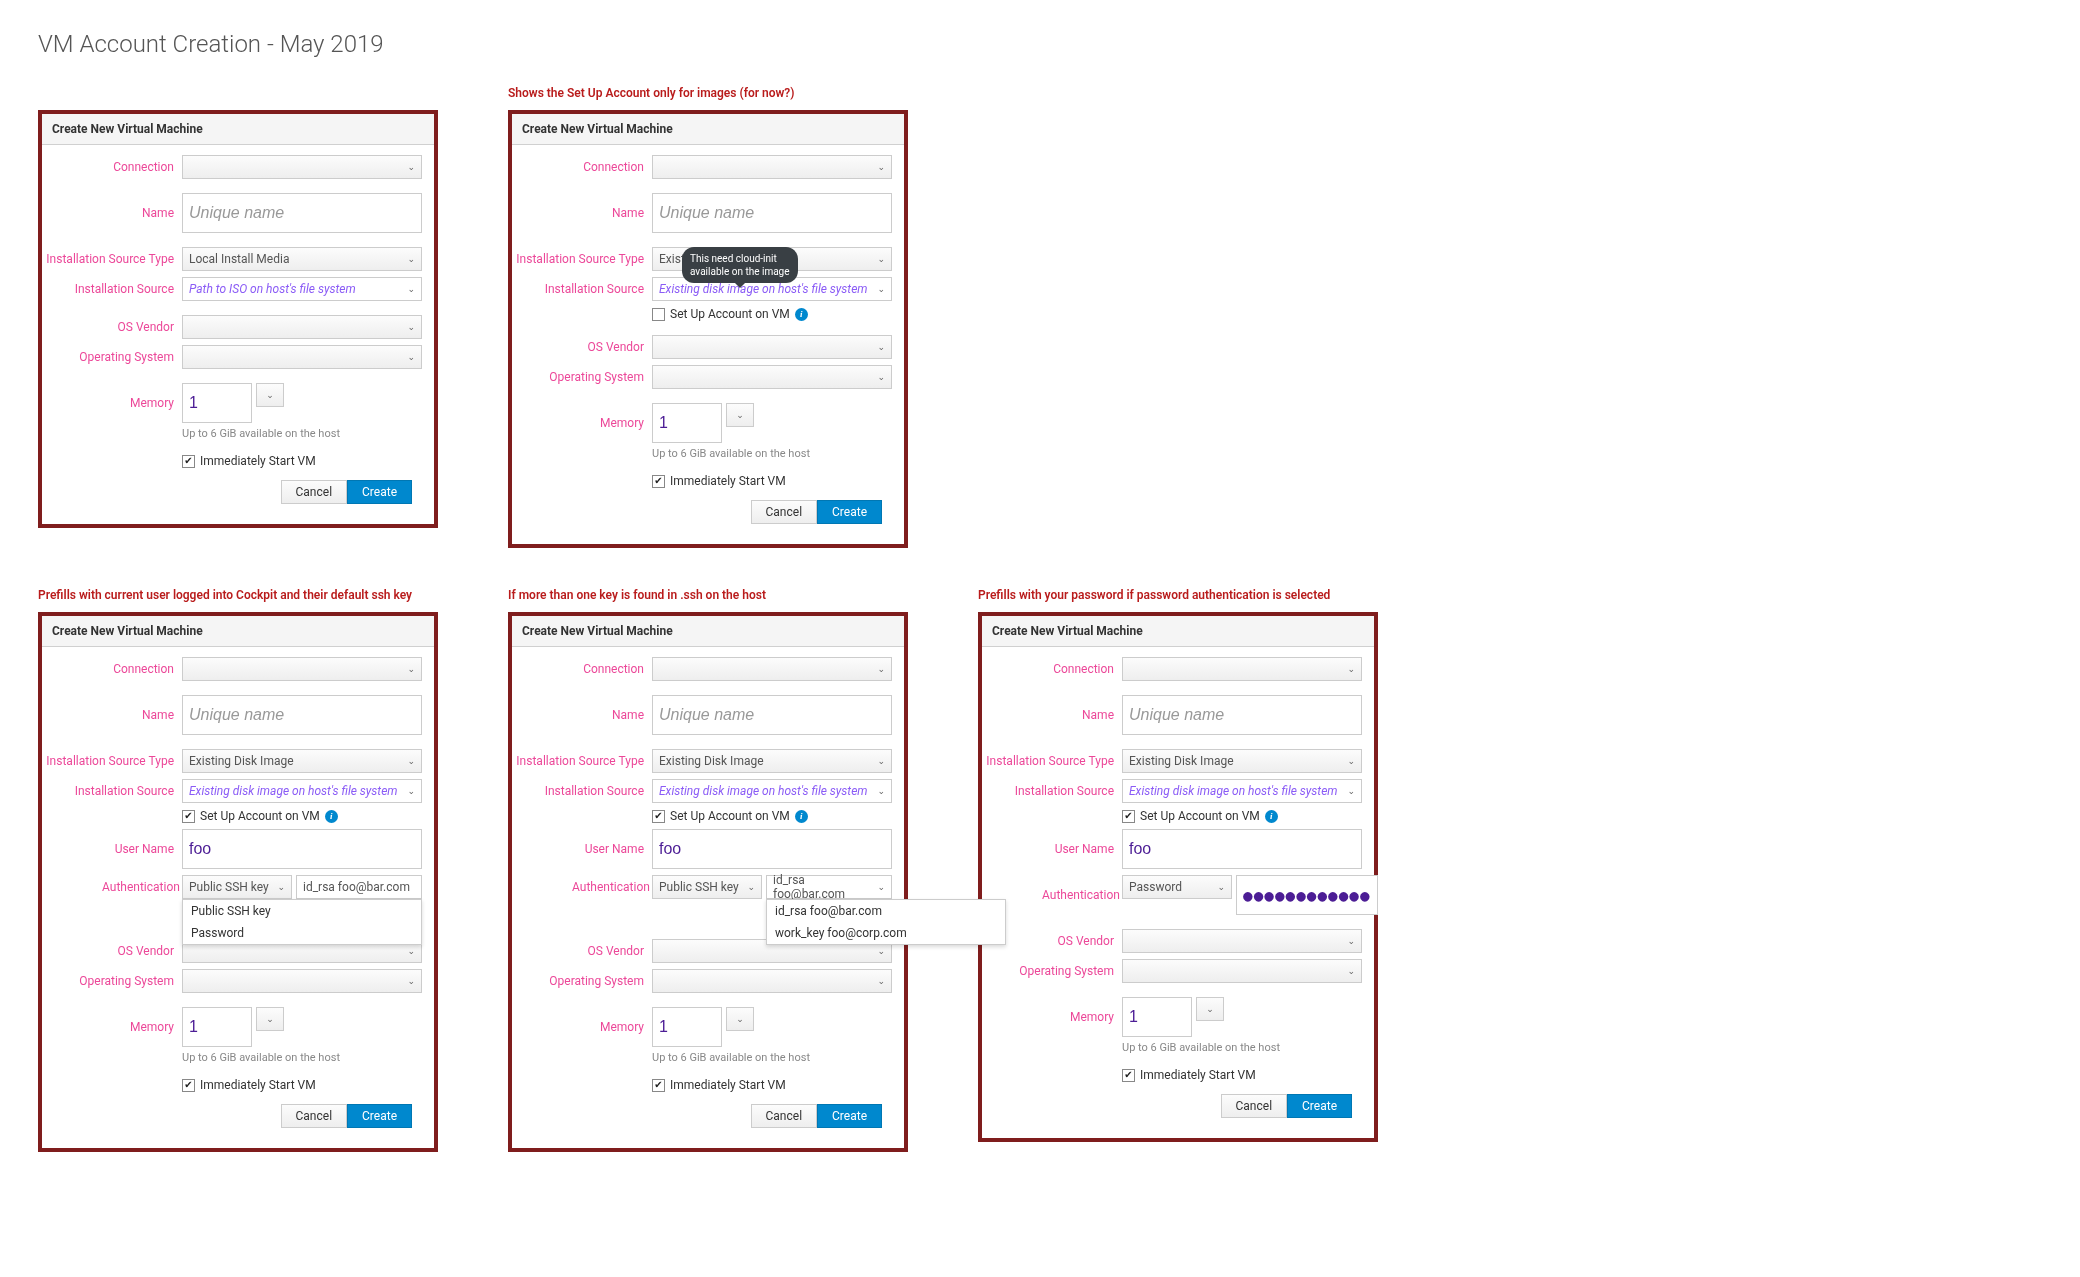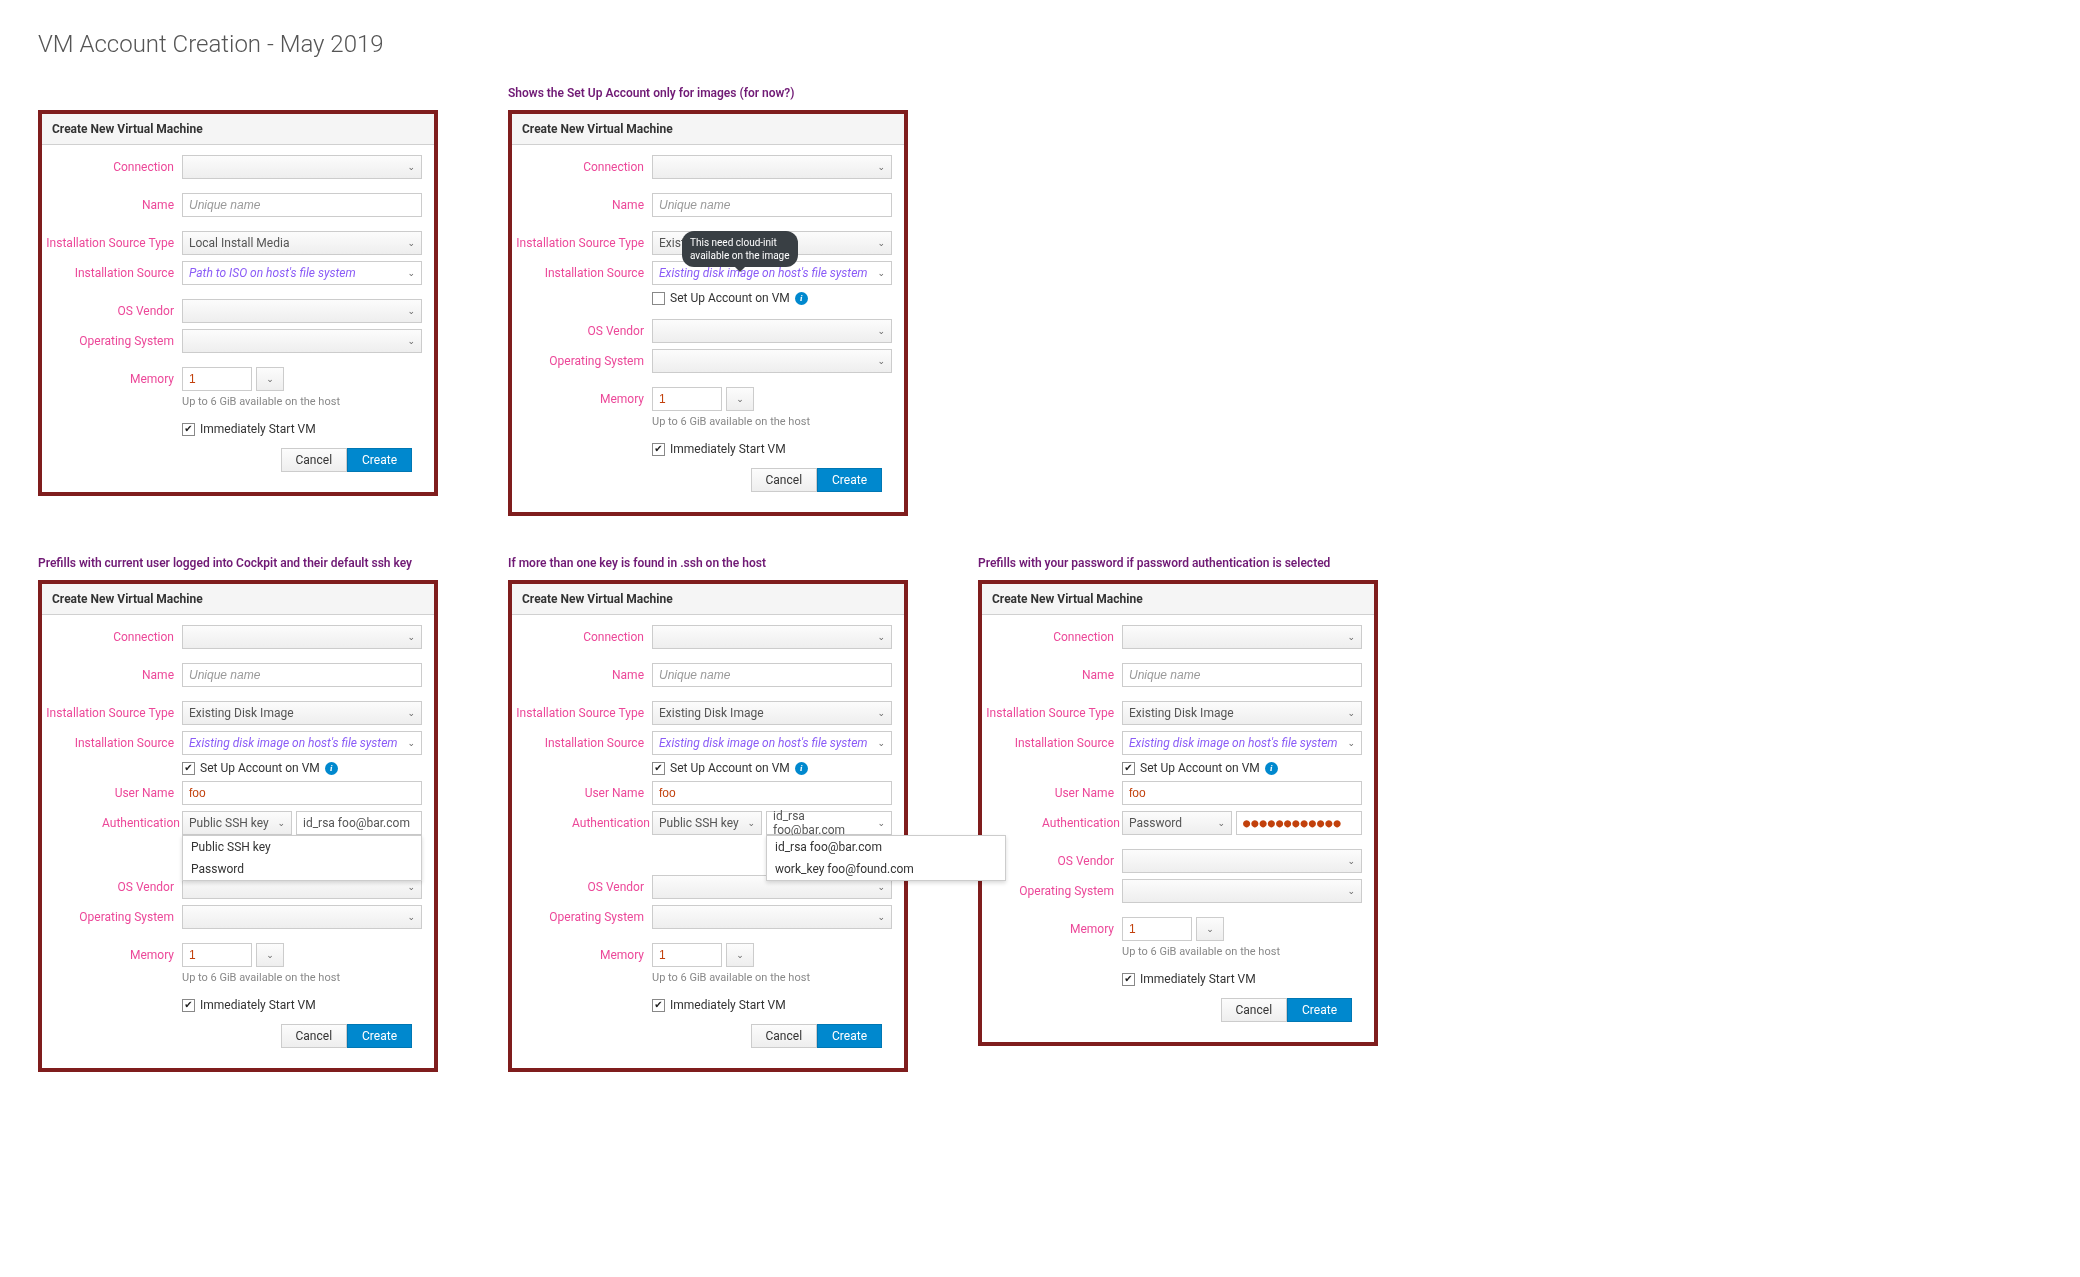--- a/index.html
+++ b/index.html
@@ -21,21 +21,21 @@
   .grid {
     display: grid;
     grid-template-columns: repeat(3, 465px);
     column-gap: 5px;
     row-gap: 40px;
   }
   .cell { }
   .caption {
     font-size: 12px;
     font-weight: 600;
-    color: #701a75;
+    color: #b91c1c;
     margin-bottom: 8px;
     min-height: 16px;
   }
   .panel {
     border: 4px solid #7f1d1d;
     background: #fff;
     width: 400px;
   }
   .panel-header {
     background: #f5f5f5;
@@ -61,26 +61,26 @@
     flex-shrink: 0;
   }
   .control {
     flex: 1;
     position: relative;
     display: flex;
     gap: 4px;
   }
   .text-input {
     width: 100%;
-    height: 24px;
+    height: 40px;
     border: 1px solid #ccc;
     padding: 0 6px;
-    font-size: 12px;
+    font-size: 16px;
     background: #fff;
-    color: #c2410c;
+    color: #4c1d95;
   }
   .text-input::placeholder { color: #999; font-style: italic; }
   .select {
     width: 100%;
     height: 24px;
     border: 1px solid #ccc;
     background: linear-gradient(#fcfcfc, #eeeeee);
     display: flex;
     align-items: center;
     justify-content: space-between;
@@ -576,21 +576,21 @@
           <div class="select">
                 <span>Public SSH key</span>
                 <span class="chev">⌄</span>
               </div>
           <div class="select light" style="flex:1;">
                 <span>id_rsa foo@bar.com</span>
                 <span class="chev">⌄</span>
               </div>
           <div class="dropdown-menu" style="left:114px; right:0; width:auto;">
             <div class="item">id_rsa foo@bar.com</div>
-            <div class="item">work_key foo@found.com</div>
+            <div class="item">work_key foo@corp.com</div>
           </div>
         </div>
           </div>
       <div style="height:34px;"></div>
       <div class="row">
             <div class="label">OS Vendor</div>
         <div class="control">
               <div class="select">
                 <span></span>
                 <span class="chev">⌄</span>

